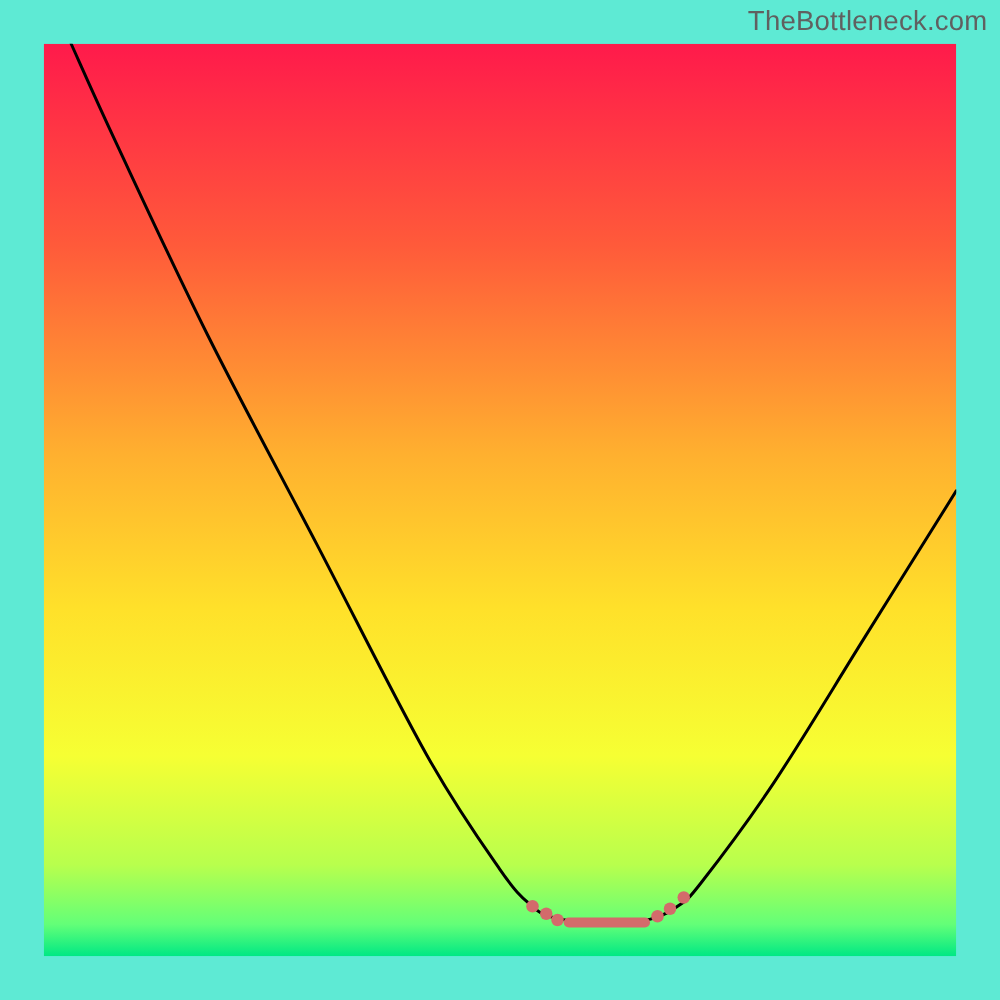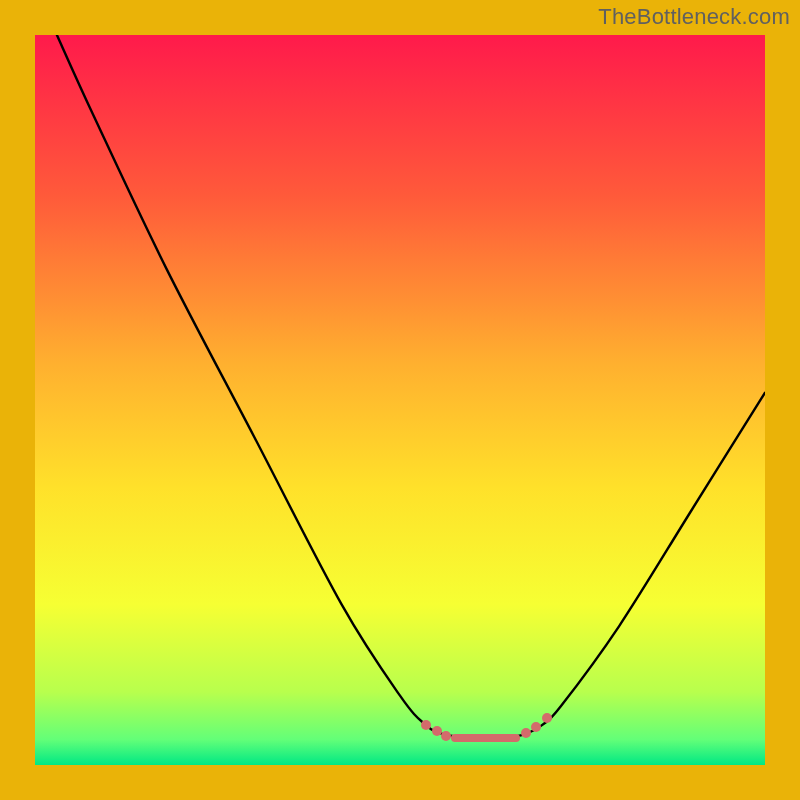--- a/index.html
+++ b/index.html
@@ -1,21 +1,21 @@
 <!DOCTYPE html>
 <html><head>
 <meta charset="utf-8">
 <style>
   * { margin: 0; padding: 0; box-sizing: border-box; }
   html, body { width: 800px; height: 800px; overflow: hidden; background: #000; }
   .frame {
     position: relative;
     width: 800px;
     height: 800px;
-    background: #eab308;
+    background: #5eead4;
   }
   .watermark {
     position: absolute;
     top: 4px;
     right: 10px;
     color: #606060;
     font-family: Arial, Helvetica, sans-serif;
     font-size: 22px;
     font-weight: 500;
     letter-spacing: 0.2px;

